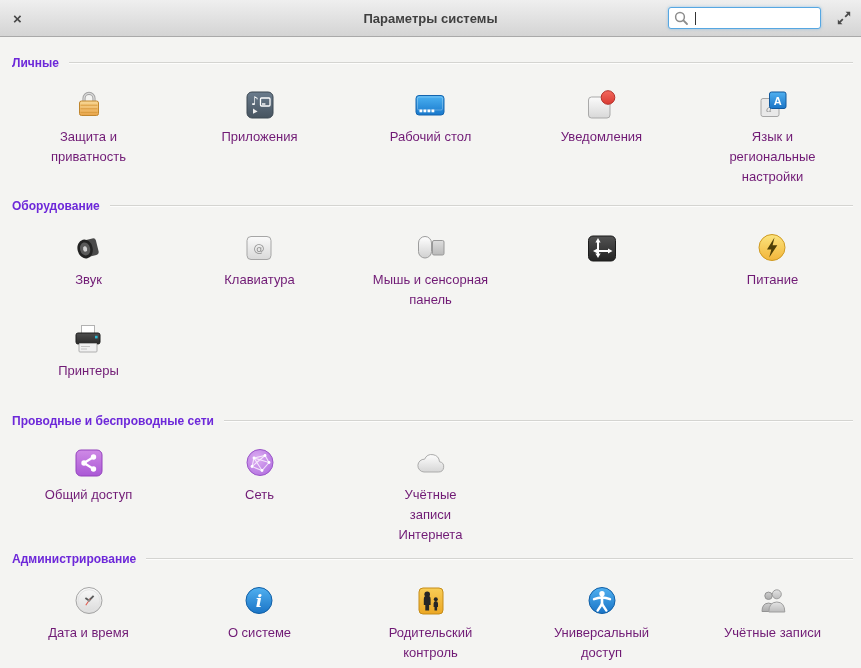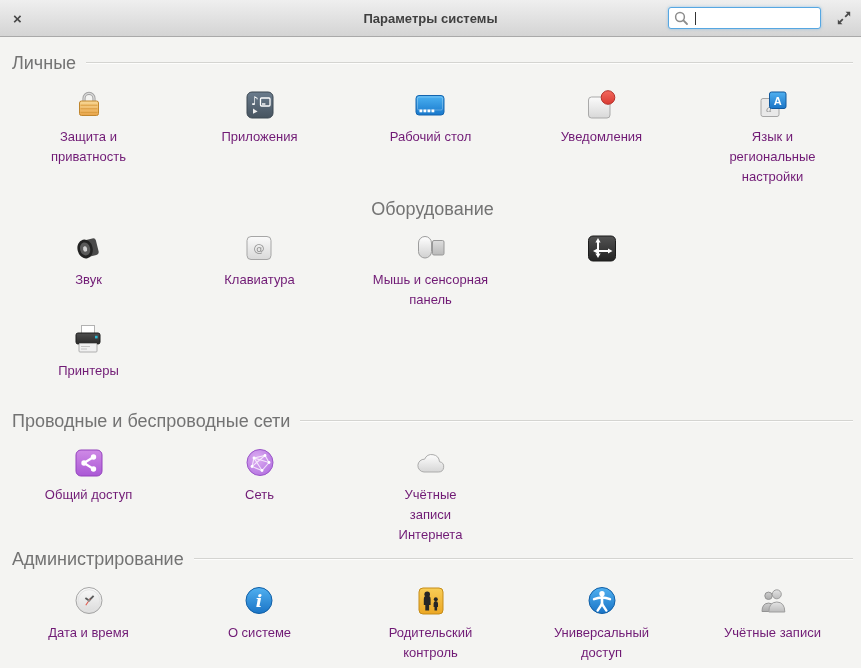--- a/index.html
+++ b/index.html
@@ -37,26 +37,26 @@
   .searchbox input {
     flex:1; min-width:0; border:none; outline:none; background:transparent;
     font:12px "Liberation Sans",sans-serif; color:#333; padding:0 4px 0 2px;
   }
   .expand-btn { position:absolute; right:9px; top:50%; transform:translateY(-50%); line-height:0; }
   
   .section-head {
     display:flex; align-items:center;
     margin:0 8px 0 12px; height:14px;
   }
-  .section-head .cap { font-size:18px; font-weight:normal; color:#737373; white-space:nowrap; }
+  .section-head .cap { font-size:12px; font-weight:bold; color:#6d28d9; white-space:nowrap; }
   .section-head .rule {
     flex:1; height:2px; margin-left:10px;
     border-top:1px solid #d4d4d1; border-bottom:1px solid #fdfdfc;
   }
-  .s1 { margin-top:19px; } .s2 { margin-top:12px;flex-direction:column; } .s3 { margin-top:33px;align-items:center; } .s4 { margin-top:7px; }
+  .s1 { margin-top:19px; } .s2 { margin-top:12px; } .s3 { margin-top:33px;align-items:center; } .s4 { margin-top:7px; }
   .row {
     display:grid; grid-template-columns:repeat(5,1fr);
     margin:0 3px; justify-items:center; align-items:start;
   }
   .row.m18 .item { margin-top:18px; }
   .row.m12 .item { margin-top:12px; }
   .item { display:flex; flex-direction:column; align-items:center; cursor:default; }
   .icon { width:34px; height:34px; flex:none; }
   .icon svg { display:block; }
   .label {
@@ -288,20 +288,29 @@
         <line x1="13" y1="10.5" x2="13" y2="23.5" stroke="#ffffff" stroke-width="2"></line>
         <polygon points="13,7 15.6,11.5 10.4,11.5" fill="#ffffff"></polygon>
         <polygon points="13,27 15.6,22.5 10.4,22.5" fill="#ffffff"></polygon>
         <line x1="10.5" y1="20" x2="24" y2="20" stroke="#ffffff" stroke-width="2"></line>
         <polygon points="27.5,20 23,22.6 23,17.4" fill="#ffffff"></polygon>
         <polygon points="8,20 12.5,22.6 12.5,17.4" fill="#ffffff"></polygon>
       </svg>
     </span>
   </div>
 
+  <div class="item">
+    <span class="icon">
+      <svg width="34" height="34" viewBox="0 0 34 34">
+        <circle cx="17" cy="16.5" r="13" fill="url(#powerg)" stroke="#cf9a22"></circle>
+        <polygon points="19.5,6.5 12,18.5 16.3,18.5 14.2,26.5 22.3,14.3 17.6,14.3" fill="#4f3f06"></polygon>
+      </svg>
+    </span>
+    <span class="label">Питание</span>
+  </div>
 </div>
 
 <div class="row m12">
   <div class="item">
     <span class="icon">
       <svg width="34" height="34" viewBox="0 0 34 34">
         <rect x="10.5" y="3.5" width="13" height="9" fill="#ffffff" stroke="#b2b2b2"></rect>
         <rect x="5" y="11" width="24" height="11" rx="2" fill="url(#printg)" stroke="#1d1d1d"></rect>
         <rect x="24" y="13.8" width="2.6" height="2.6" fill="#2bbcd4"></rect>
         <rect x="8" y="21.5" width="18" height="8.5" rx="1" fill="#f0f0f0" stroke="#aeaeae"></rect>

